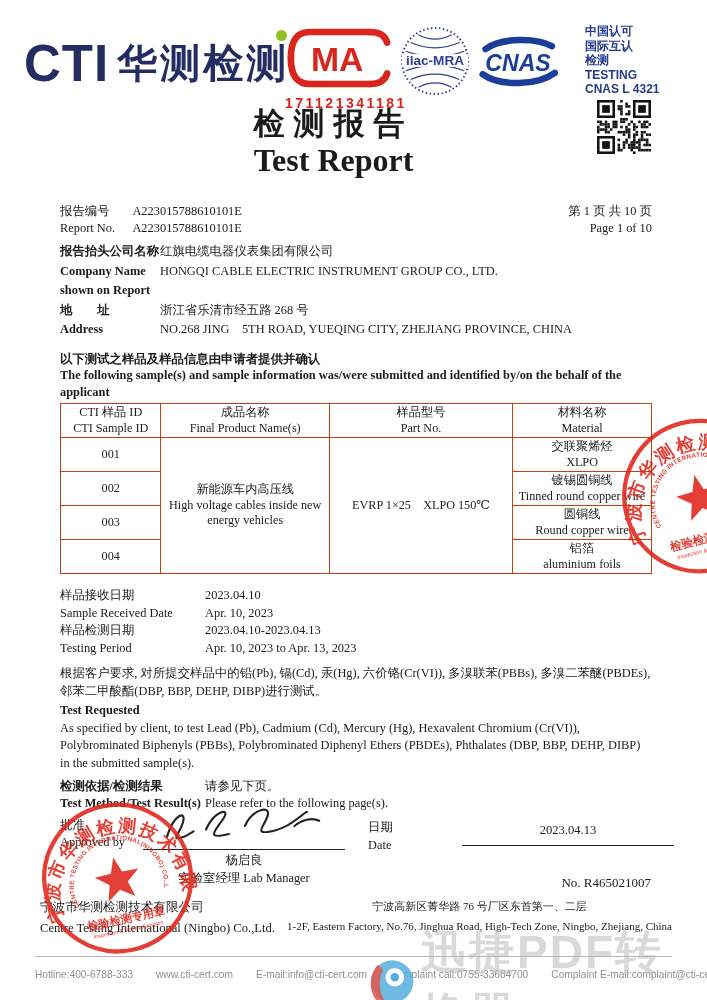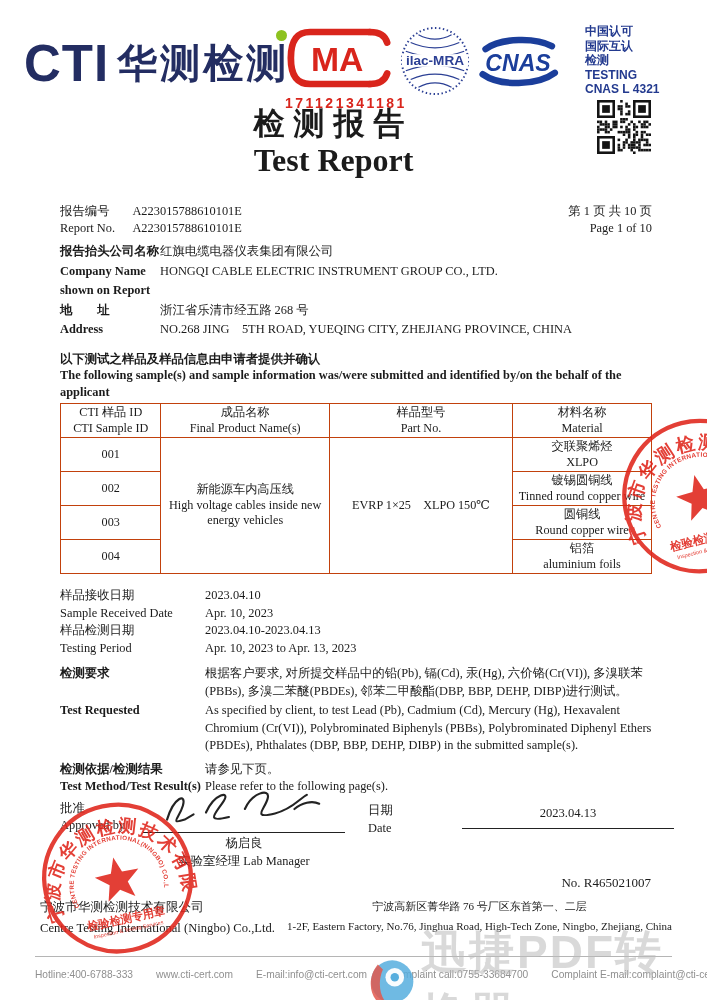--- a/index.html
+++ b/index.html
@@ -33,21 +33,21 @@
   .kv.rq .k{width:145px;}
   .sec-co{margin-top:6px;}
   .sec-st{margin-top:11px;line-height:16.5px;}
   .sec-st .b{font-weight:bold;}
   table.tbl{width:100%;border-collapse:collapse;margin-top:3px;text-align:center;}
   table.tbl td{border:1px solid #c2410c;padding:1px 4px;line-height:15.5px;font-size:12.2px;vertical-align:middle;}
   .sec-dt{margin-top:13px;line-height:17.5px;}
   .sec-dt .kv{line-height:17.5px;}
   .sec-rq{margin-top:8px;}
   .sec-rq .kv{line-height:17.5px;}
-  .sec-rq .kv + .kv{margin-top:2px;}
+  .sec-rq .kv + .kv{margin-top:2px;flex-direction:column;}
   .sec-tm{margin-top:6px;}
   .sec-tm .kv{line-height:17px;}
   
   .approval{position:relative;margin-top:5px;height:80px;}
   .app-lbl{line-height:17px;font-weight:normal;}
   .app-lbl .b{font-weight:bold;}
   .sig{position:absolute;left:83px;top:-14px;width:202px;text-align:center;}
   .sig svg{display:block;margin:0 auto;}
   .sig-line{border-top:1.2px solid #222;}
   .sig-name{line-height:18px;margin-top:1px;}
@@ -364,21 +364,20 @@
         <span>2023.04.10-2023.04.13</span>
         </div>
       <div class="kv dt">
           <span class="k">Testing Period</span>
         <span>Apr. 10, 2023 to Apr. 13, 2023</span>
         </div>
     </div>
 
     <div class="sec-rq">
       <div class="kv rq">
-          <span class="k">检测要求</span>
         <span>根据客户要求, 对所提交样品中的铅(Pb), 镉(Cd), 汞(Hg), 六价铬(Cr(VI)), 多溴联苯(PBBs), 多溴二苯醚(PBDEs), 邻苯二甲酸酯(DBP, BBP, DEHP, DIBP)进行测试。</span>
         </div>
       <div class="kv rq">
           <span class="k">Test Requested</span>
         <span>As specified by client, to test Lead (Pb), Cadmium (Cd), Mercury (Hg), Hexavalent Chromium (Cr(VI)), Polybrominated Biphenyls (PBBs), Polybrominated Diphenyl Ethers (PBDEs), Phthalates (DBP, BBP, DEHP, DIBP) in the submitted sample(s).</span>
         </div>
     </div>
 
     <div class="sec-tm">
       <div class="kv rq">

